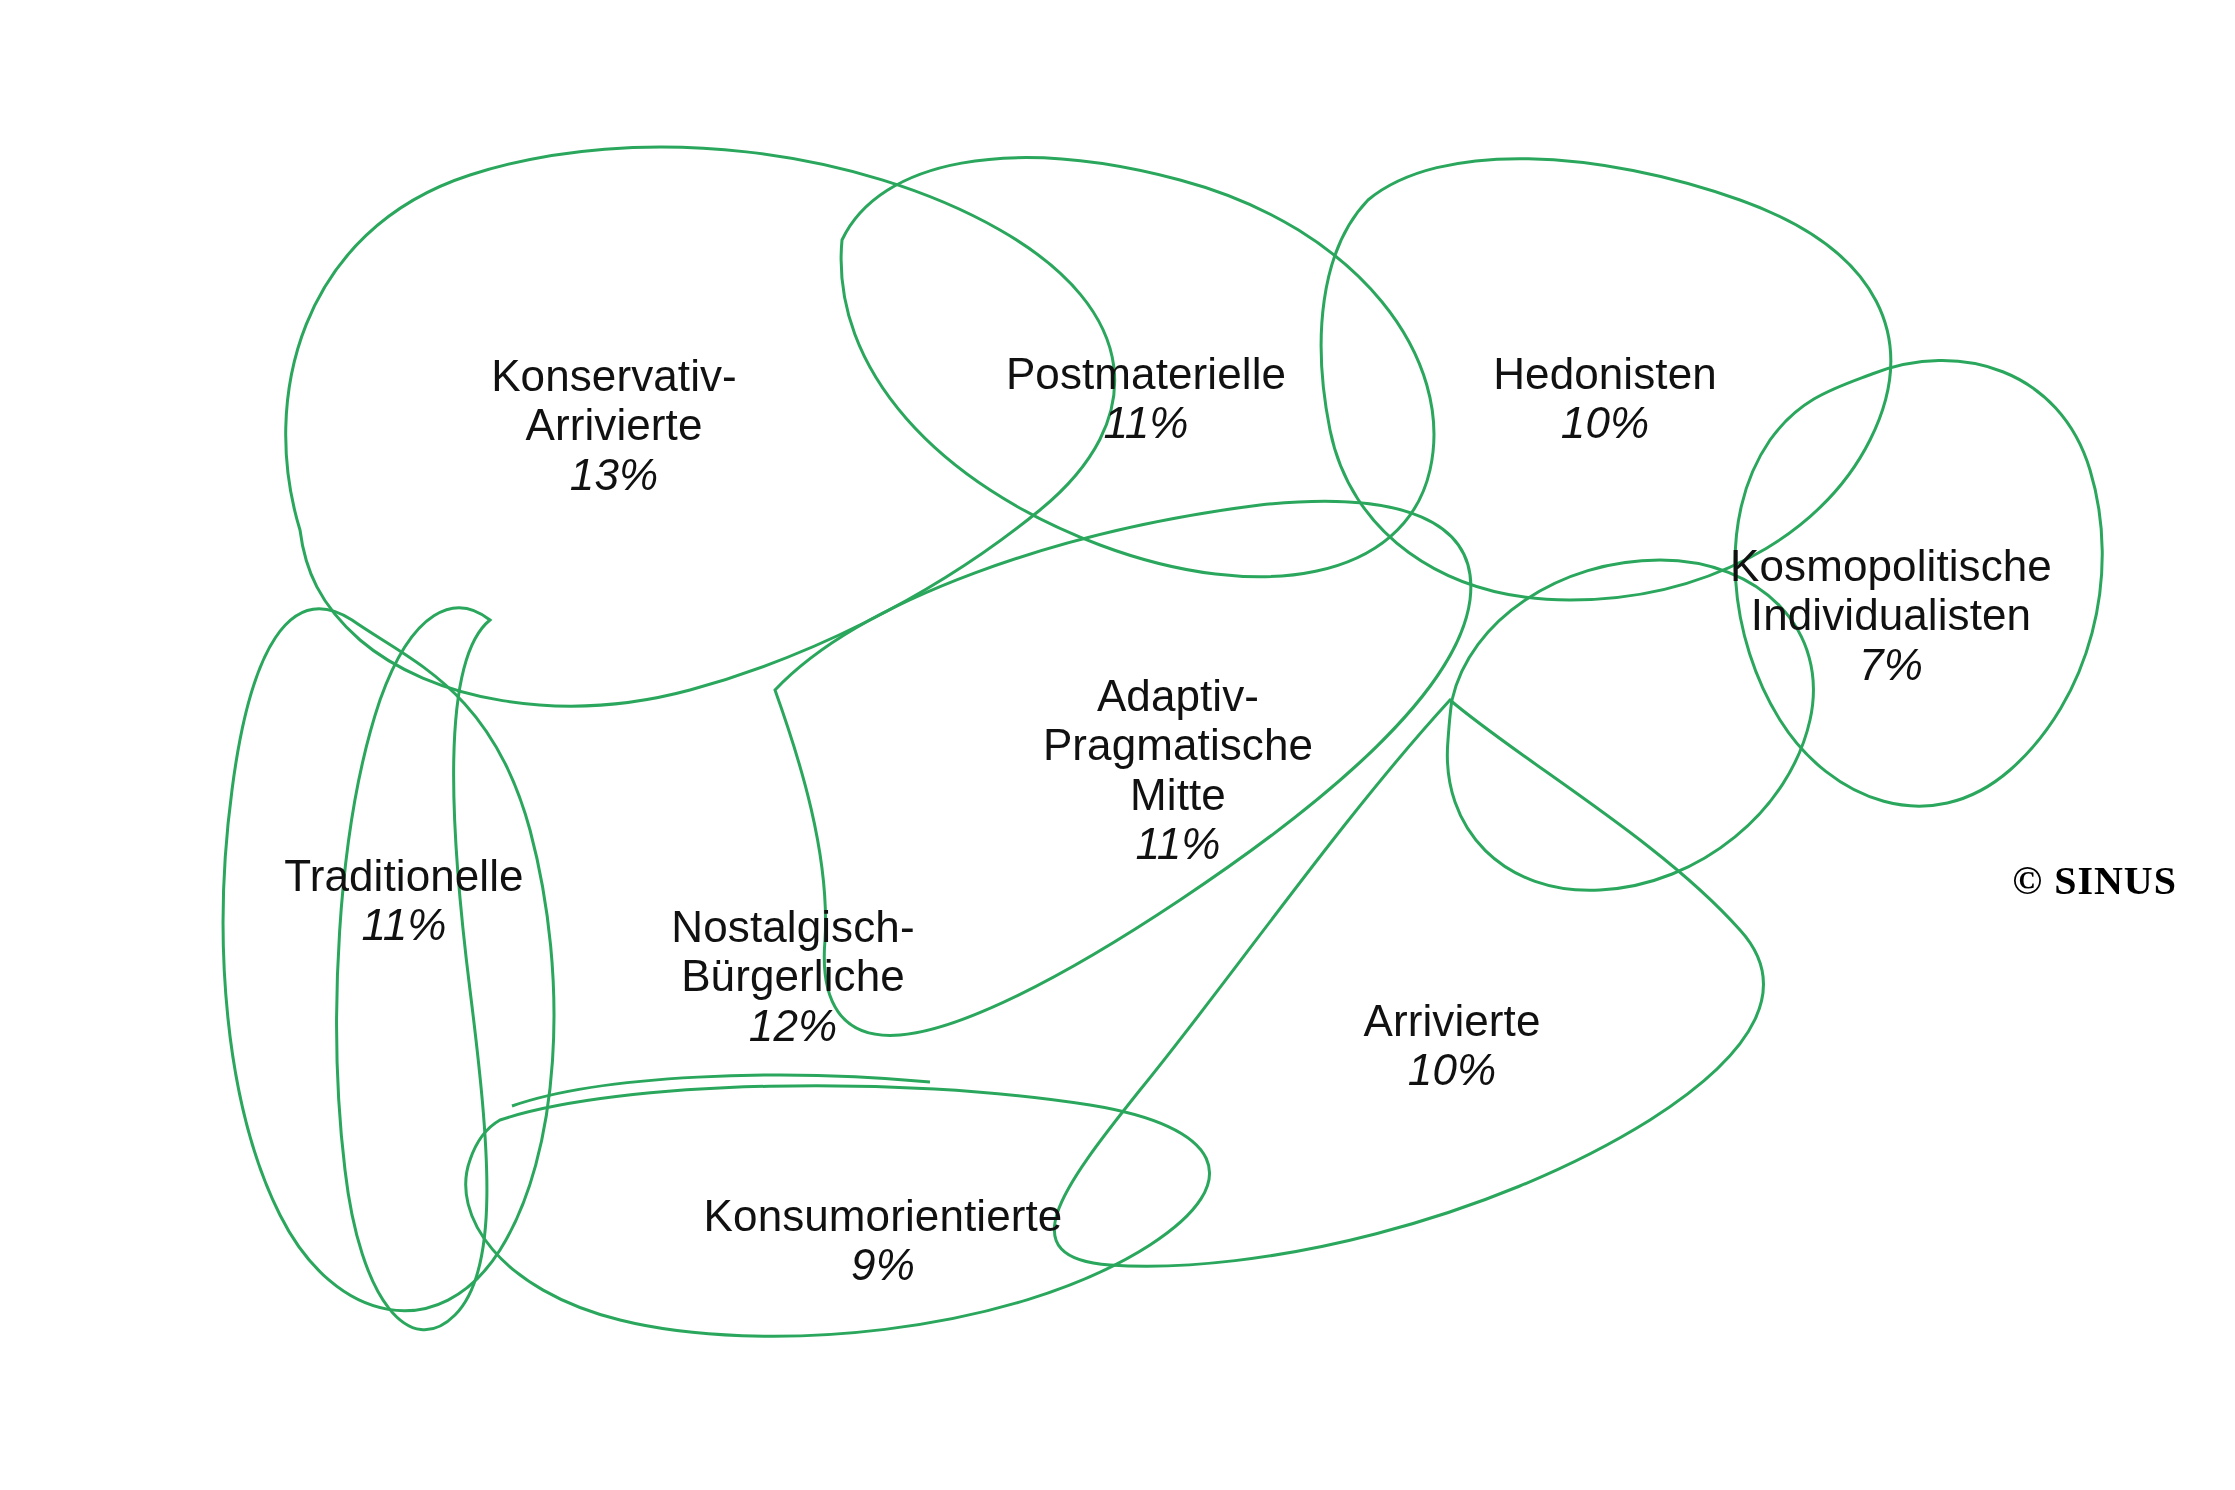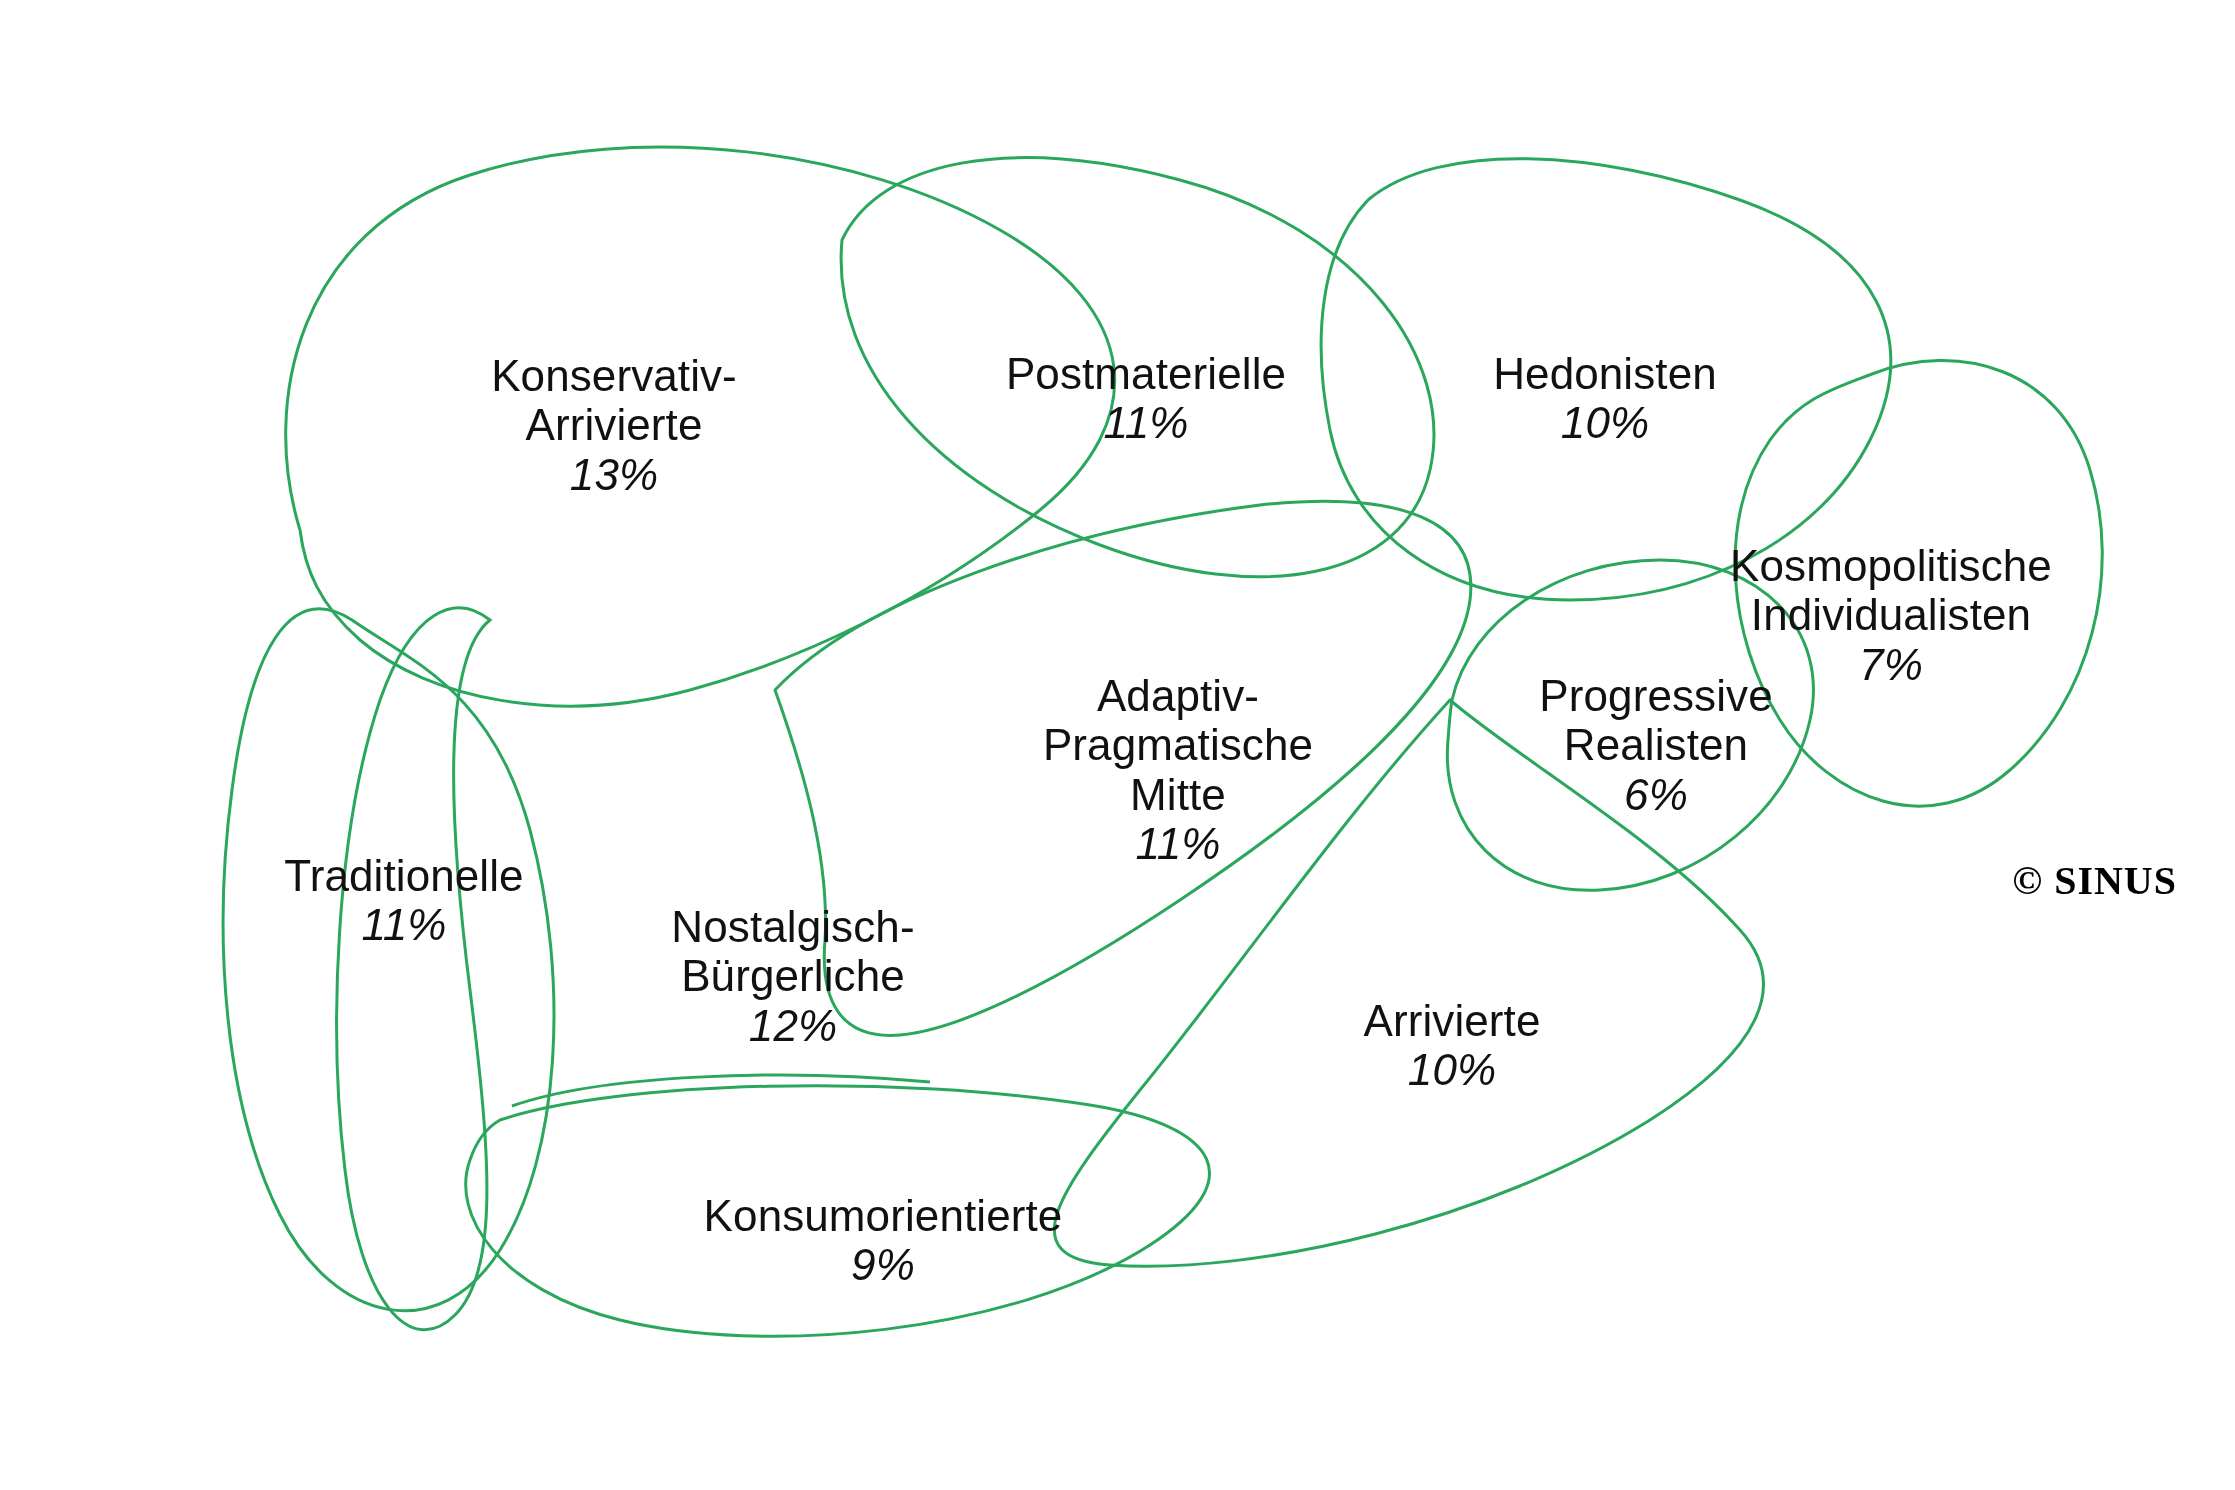--- a/index.html
+++ b/index.html
@@ -167,25 +167,20 @@
     <span class="m-name">Hedonisten</span>
     <span class="m-value">10%</span>
   </div>
 
   <div class="milieu-label" style="left:1891px; top:615px;">
     <span class="m-name">Kosmopolitische</span>
     <span class="m-name2">Individualisten</span>
     <span class="m-value">7%</span>
   </div>
 
-  <div class="milieu-label" style="left:1656px; top:745px;">
-    <span class="m-name">Progressive</span>
-    <span class="m-name2">Realisten</span>
-    <span class="m-value">6%</span>
-  </div>
 
   <div class="milieu-label" style="left:1178px; top:770px;">
     <span class="m-name">Adaptiv-</span>
     <span class="m-name2">Pragmatische</span>
     <span class="m-name2">Mitte</span>
     <span class="m-value">11%</span>
   </div>
 
   <div class="milieu-label" style="left:404px; top:900px;">
     <span class="m-name">Traditionelle</span>

